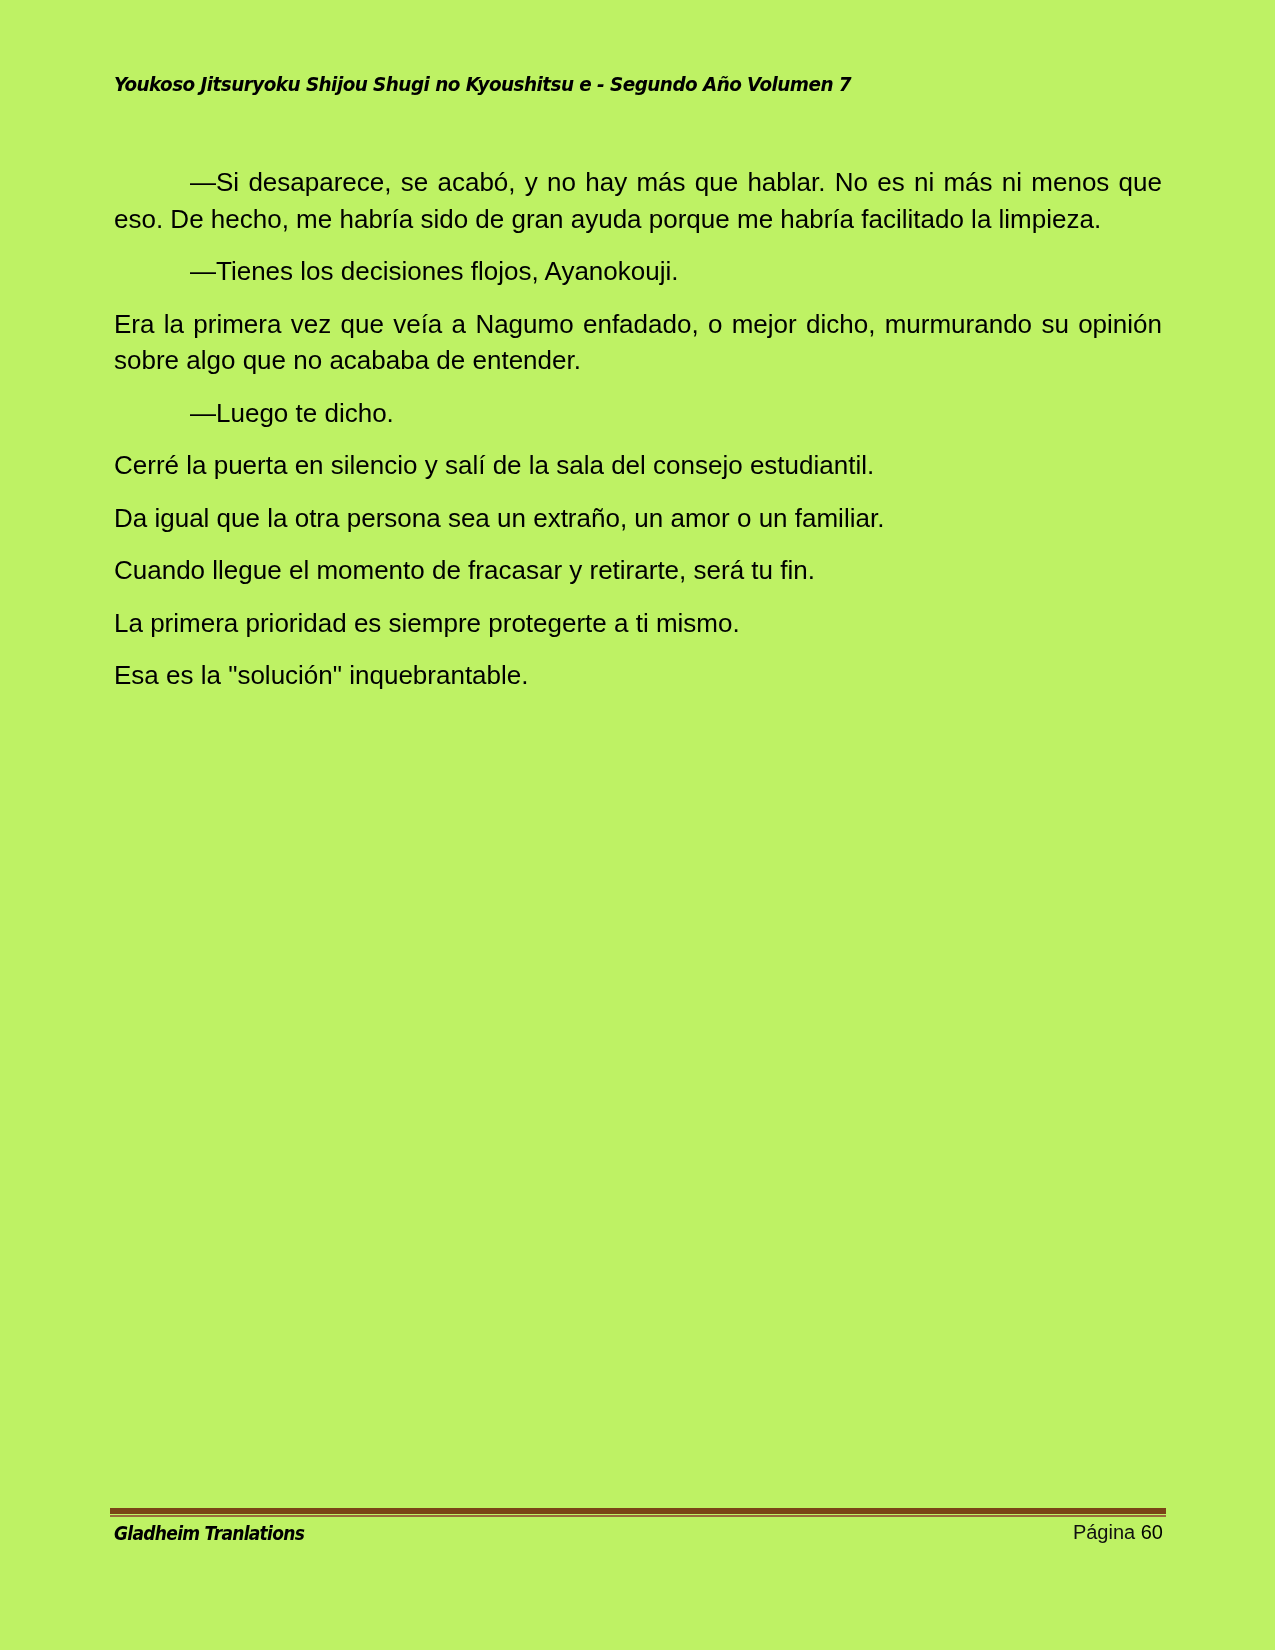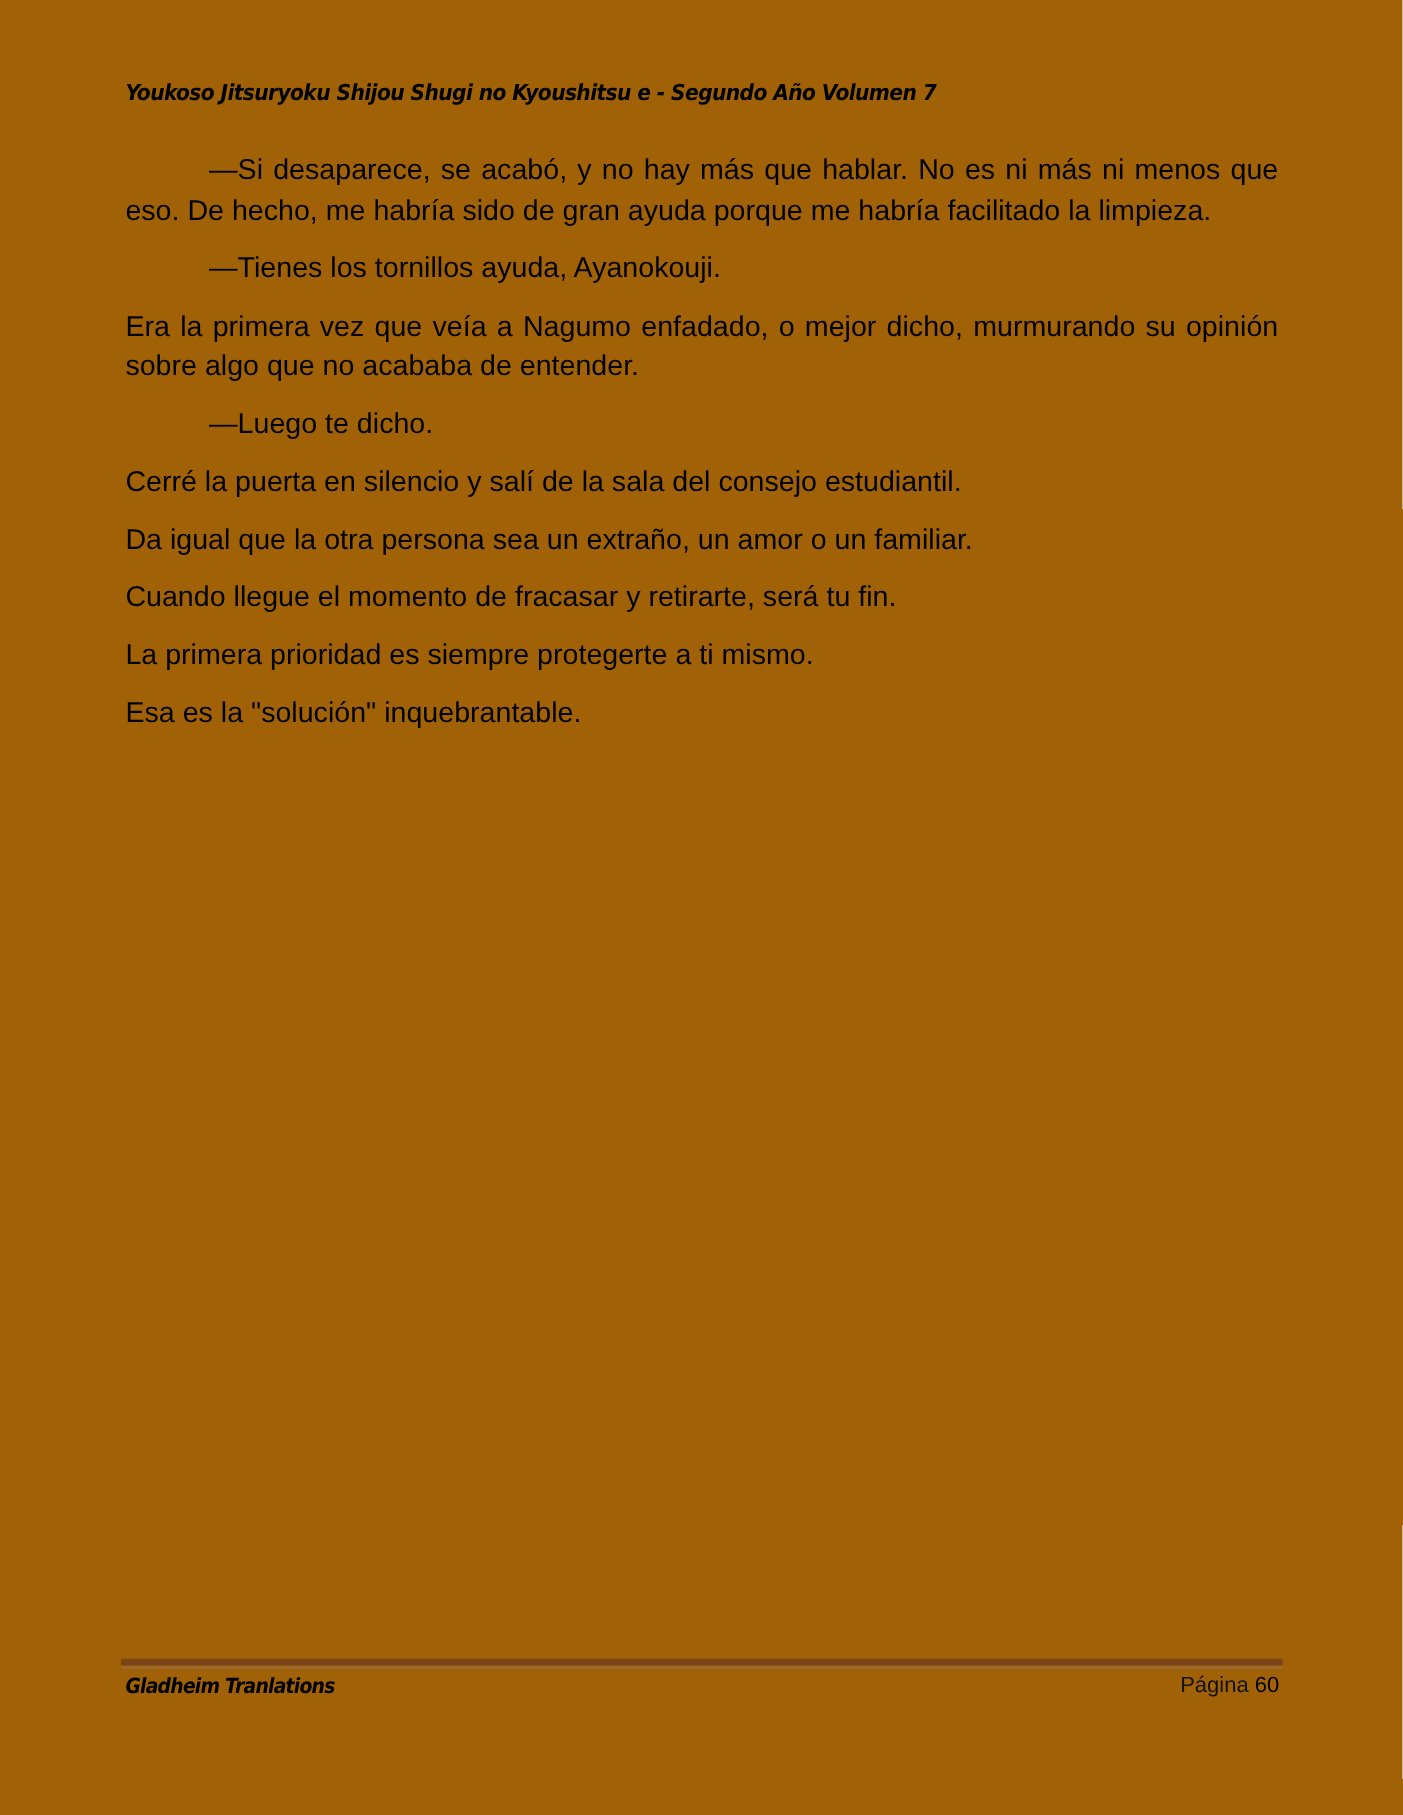--- a/index.html
+++ b/index.html
@@ -1,26 +1,26 @@
 <!DOCTYPE html>
 <html><head>
   <meta charset="utf-8">
   <style>
     html, body { margin: 0; padding: 0; background: #ffffff; }
     body { width: 1275px; height: 1650px; position: relative; overflow: hidden; }
-    .page { position: absolute; left: 0; top: 0; width: 1275px; height: 1650px; background: #a16207; }
+    .page { position: absolute; left: 0; top: 0; width: 1275px; height: 1650px; background: #bef264; }
     .header {
       position: absolute; left: 114px; top: 72px;
       font-family: "DejaVu Sans", sans-serif; font-weight: bold; font-style: italic;
       font-size: 20px; color: #000; letter-spacing: -0.6px;
       transform-origin: left top; transform: scaleX(0.92);
       white-space: nowrap;
     }
     .body-text {
-      position: absolute; left: 114px; top: 136px; width: 1048px;
+      position: absolute; left: 114px; top: 164px; width: 1048px;
       font-family: "Liberation Sans", sans-serif; font-size: 26px; color: #000;
       line-height: 36.5px;
     }
     .body-text p { margin: 0 0 16px 0; text-align: justify; }
     .body-text p.indent { text-indent: 76px; }
     .footer-line {
       position: absolute; left: 110px; top: 1508px; width: 1056px; height: 9px;
     }
     .footer-line .thick { position: absolute; left: 0; top: 0; width: 100%; height: 6px; background: #7a4416; }
     .footer-line .thin { position: absolute; left: 0; top: 7px; width: 100%; height: 2px; background: #9a6a3c; }
@@ -38,21 +38,21 @@
     .footer-right .num { color: #000; }
   </style>
 </head>
 <body>
 
 <div class="page">
   <div class="header">Youkoso Jitsuryoku Shijou Shugi no Kyoushitsu e - Segundo Año Volumen 7</div>
 
   <div class="body-text">
     <p class="indent">—Si desaparece, se acabó, y no hay más que hablar. No es ni más ni menos que eso. De hecho, me habría sido de gran ayuda porque me habría facilitado la limpieza.</p>
-    <p class="indent">—Tienes los tornillos ayuda, Ayanokouji.</p>
+    <p class="indent">—Tienes los decisiones flojos, Ayanokouji.</p>
     <p>Era la primera vez que veía a Nagumo enfadado, o mejor dicho, murmurando su opinión sobre algo que no acababa de entender.</p>
     <p class="indent">—Luego te dicho.</p>
     <p>Cerré la puerta en silencio y salí de la sala del consejo estudiantil.</p>
     <p>Da igual que la otra persona sea un extraño, un amor o un familiar.</p>
     <p>Cuando llegue el momento de fracasar y retirarte, será tu fin.</p>
     <p>La primera prioridad es siempre protegerte a ti mismo.</p>
     <p>Esa es la "solución" inquebrantable.</p>
   </div>
 
   <div class="footer-line">

